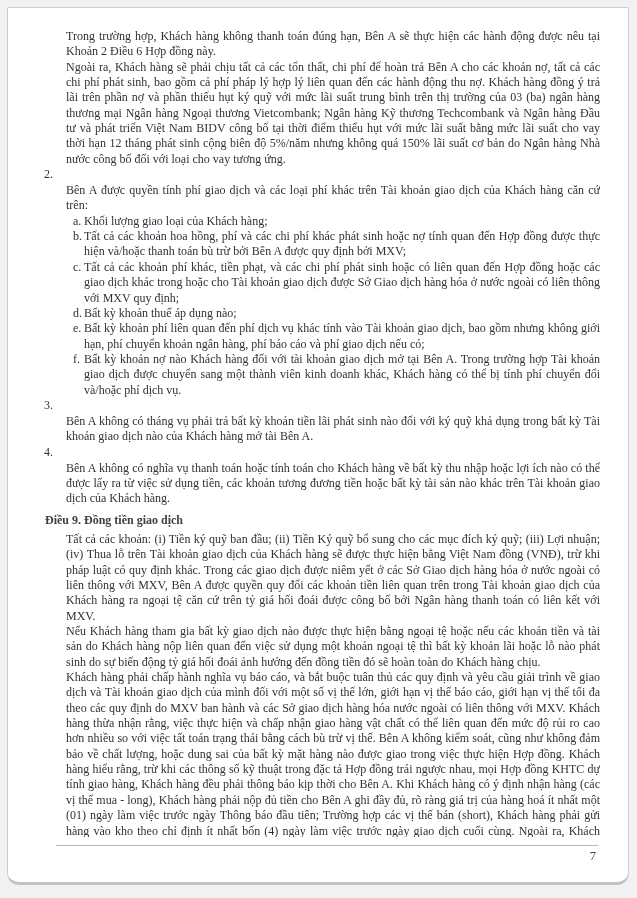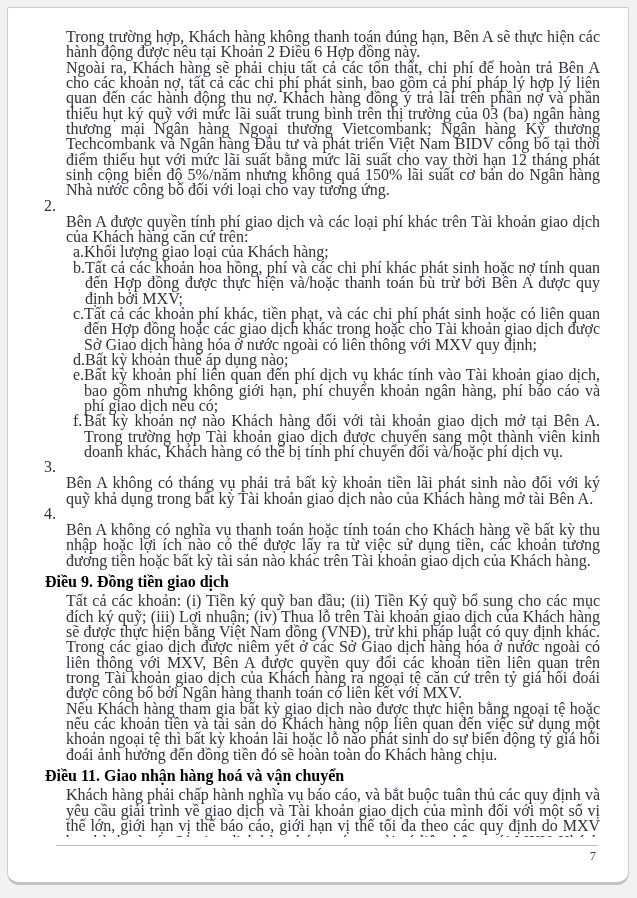--- a/index.html
+++ b/index.html
@@ -28,33 +28,33 @@
     border-radius: 2px 2px 12px 12px;
     box-sizing: border-box;
   }
   .doc {
     position: absolute;
     left: 36px;
     right: 28px;
     top: 21px;
     height: 808px;
     overflow: hidden;
-    font-size: 16px;
+    font-size: 12px;
     line-height: 15.35px;
     color: #30313a;
     text-align: justify;
   }
   .para {
     margin: 0 0 0 22px;
   }
   .heading {
     font-weight: bold;
     text-align: left;
     margin: 6px 0 4px 1px;
-    color: #000000;
+    color: #404040;
   }
   .num-row {
     display: flex;
     align-items: flex-start;
   }
   .num-row > .marker {
     flex: 0 0 22px;
     text-align: left;
   }
   .num-row > .row-text {
@@ -132,21 +132,20 @@
           <span class="marker">3.</span>
           <div class="row-text">Bên A không có tháng vụ phải trả bất kỳ khoản tiền lãi phát sinh nào đối với ký quỹ khả dụng trong bất kỳ Tài khoản giao dịch nào của Khách hàng mở tài Bên A.</div>
         </div>
         <div class="num-row">
           <span class="marker">4.</span>
           <div class="row-text">Bên A không có nghĩa vụ thanh toán hoặc tính toán cho Khách hàng về bất kỳ thu nhập hoặc lợi ích nào có thể được lấy ra từ việc sử dụng tiền, các khoản tương đương tiền hoặc bất kỳ tài sản nào khác trên Tài khoản giao dịch của Khách hàng.</div>
         </div>
         <div class="heading">Điều 9. Đồng tiền giao dịch</div>
         <div class="para">Tất cả các khoản: (i) Tiền ký quỹ ban đầu; (ii) Tiền Ký quỹ bổ sung cho các mục đích ký quỹ; (iii) Lợi nhuận; (iv) Thua lỗ trên Tài khoản giao dịch của Khách hàng sẽ được thực hiện bằng Việt Nam đồng (VNĐ), trừ khi pháp luật có quy định khác. Trong các giao dịch được niêm yết ở các Sở Giao dịch hàng hóa ở nước ngoài có liên thông với MXV, Bên A được quyền quy đổi các khoản tiền liên quan trên trong Tài khoản giao dịch của Khách hàng ra ngoại tệ căn cứ trên tỷ giá hối đoái được công bố bởi Ngân hàng thanh toán có liên kết với MXV.</div>
         <div class="para">Nếu Khách hàng tham gia bất kỳ giao dịch nào được thực hiện bằng ngoại tệ hoặc nếu các khoản tiền và tài sản do Khách hàng nộp liên quan đến việc sử dụng một khoản ngoại tệ thì bất kỳ khoản lãi hoặc lỗ nào phát sinh do sự biến động tỷ giá hối đoái ảnh hưởng đến đồng tiền đó sẽ hoàn toàn do Khách hàng chịu.</div>
-        <div class="heading">Điều 11. Giao nhận hàng hoá và vận chuyển</div>
         <div class="para">Khách hàng phải chấp hành nghĩa vụ báo cáo, và bắt buộc tuân thủ các quy định và yêu cầu giải trình về giao dịch và Tài khoản giao dịch của mình đối với một số vị thế lớn, giới hạn vị thế báo cáo, giới hạn vị thế tối đa theo các quy định do MXV ban hành và các Sở giao dịch hàng hóa nước ngoài có liên thông với MXV. Khách hàng thừa nhận rằng, việc thực hiện và chấp nhận giao hàng vật chất có thể liên quan đến mức độ rủi ro cao hơn nhiều so với việc tất toán trạng thái bằng cách bù trừ vị thế. Bên A không kiểm soát, cũng như không đảm bảo về chất lượng, hoặc dung sai của bất kỳ mặt hàng nào được giao trong việc thực hiện Hợp đồng. Khách hàng hiểu rằng, trừ khi các thông số kỹ thuật trong đặc tả Hợp đồng trái ngược nhau, mọi Hợp đồng KHTC dự tính giao hàng, Khách hàng đều phải thông báo kịp thời cho Bên A. Khi Khách hàng có ý định nhận hàng (các vị thế mua - long), Khách hàng phải nộp đủ tiền cho Bên A ghi đầy đủ, rõ ràng giá trị của hàng hoá ít nhất một (01) ngày làm việc trước ngày Thông báo đầu tiên; Trường hợp các vị thế bán (short), Khách hàng phải gửi hàng vào kho theo chỉ định ít nhất bốn (4) ngày làm việc trước ngày giao dịch cuối cùng. Ngoài ra, Khách hàng cần có đủ tiền để nhận hàng và Bên A phải có đủ hồ sơ, giấy tờ cần thiết trong khoảng thời gian trên.</div>
       </div>
     <div class="footer">
       <div class="footer-rule"></div>
       <div class="page-num">7</div>
     </div>
   </div>
 </div>
 
 </body></html>

